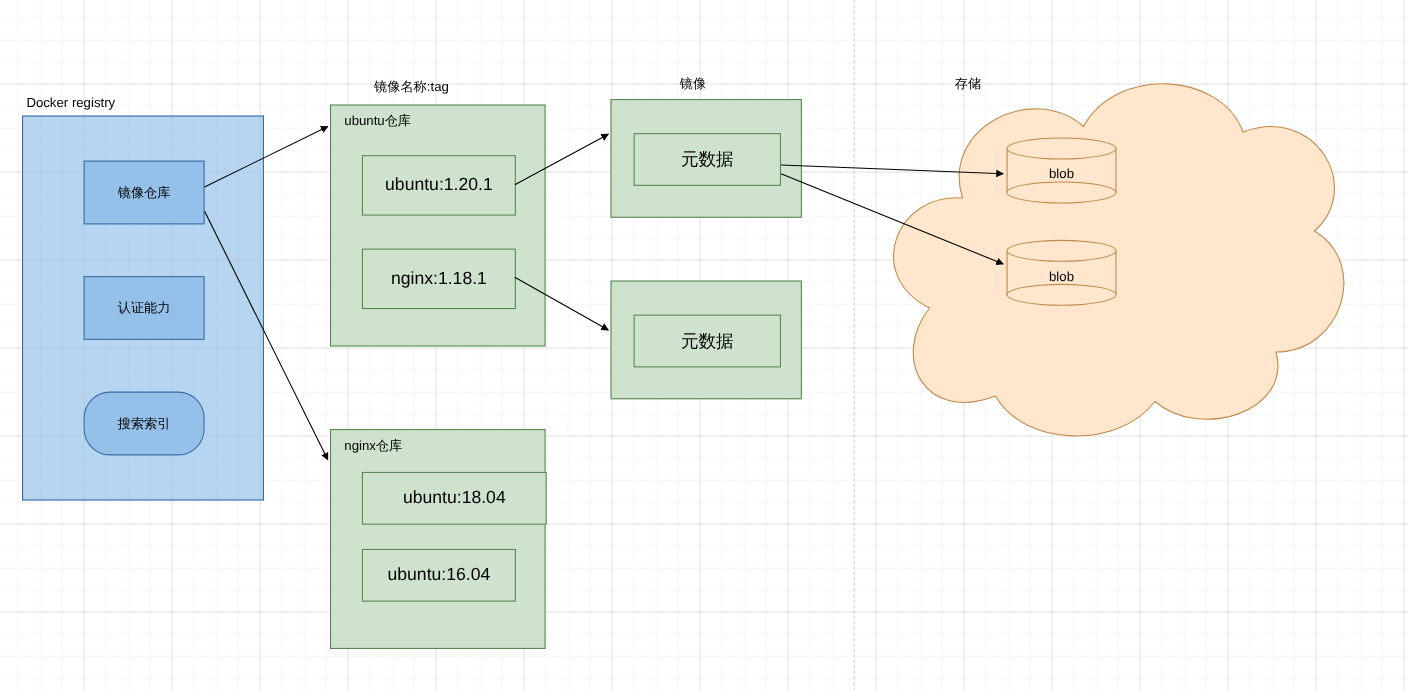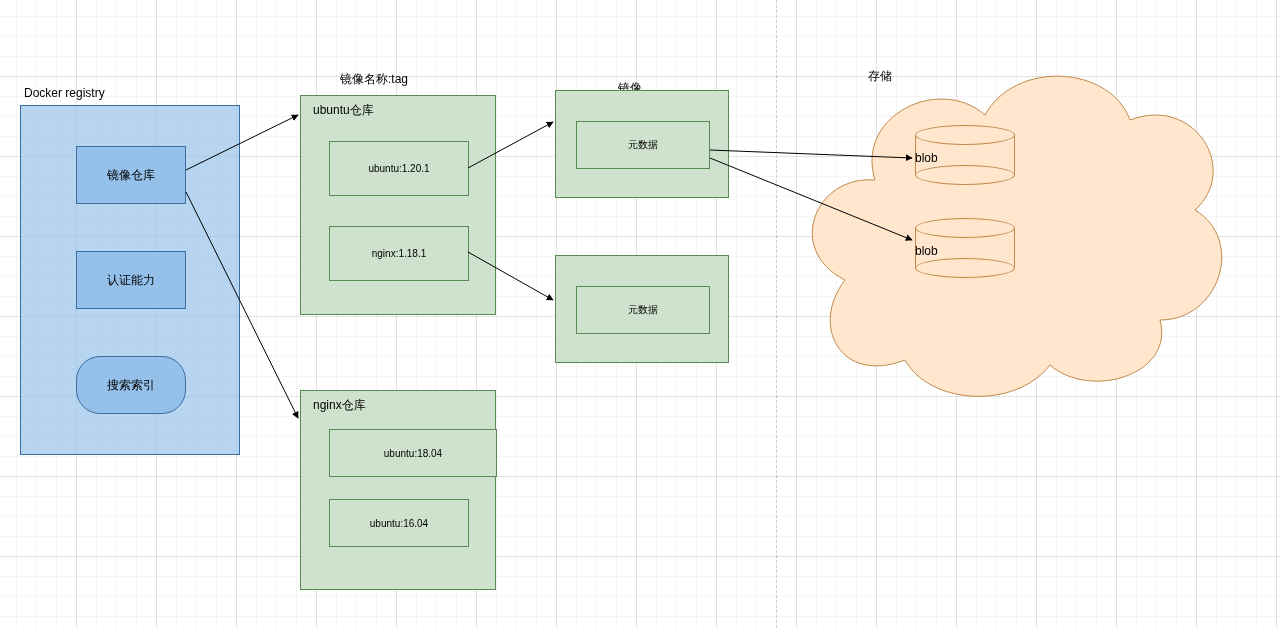--- a/index.html
+++ b/index.html
@@ -73,21 +73,21 @@
     left: 12px;
     font-size: 12px;
   }
   .tag {
     position: absolute;
     background: #cfe2cd;
     border: 1px solid #5a8a54;
     display: flex;
     align-items: center;
     justify-content: center;
-    font-size: 10px;
+    font-size: 16px;
     box-sizing: border-box;
   }
   
   .cloud {
     position: absolute;
     left: 800px;
     top: 55px;
     width: 430px;
     height: 355px;
   }
@@ -118,20 +118,21 @@
     background: #ffe6cc;
     border: 1px solid #c08a4a;
     box-sizing: border-box;
   }
   .blob-cyl .top { top: 0; }
   .blob-cyl .bottom { top: 40px; }
   .blob-label {
     position: absolute;
     left: 0; right: 0;
     top: 26px;
+    text-align: center;
     font-size: 12px;
   }
   
   svg.edges {
     position: absolute;
     inset: 0;
     width: 1280px;
     height: 628px;
     pointer-events: none;
   }
@@ -155,21 +156,21 @@
 </style>
 </head>
 <body>
 
 <div class="canvas">
   <div class="grid"></div>
   <div class="guide"></div>
 
   <div class="label" style="left:24px; top:86px; font-weight:normal;">Docker registry</div>
   <div class="label" style="left:340px; top:71px;">镜像名称:tag</div>
-  <div class="label" style="left:618px; top:80px;">镜像</div>
+  <div class="label" style="left:618px; top:68px;">镜像</div>
   <div class="label" style="left:868px; top:40px;margin-top:28px;">存储</div>
 
   <div class="registry">
     <div class="registry-inner" style="top:40px;">镜像仓库</div>
     <div class="registry-inner" style="top:145px;">认证能力</div>
     <div class="registry-inner" style="top:250px;border-radius:24px;">搜索索引</div>
   </div>
 
   <div class="repo" style="left:300px; top:95px; width:196px; height:220px;">
     <div class="repo-title">ubuntu仓库</div>

